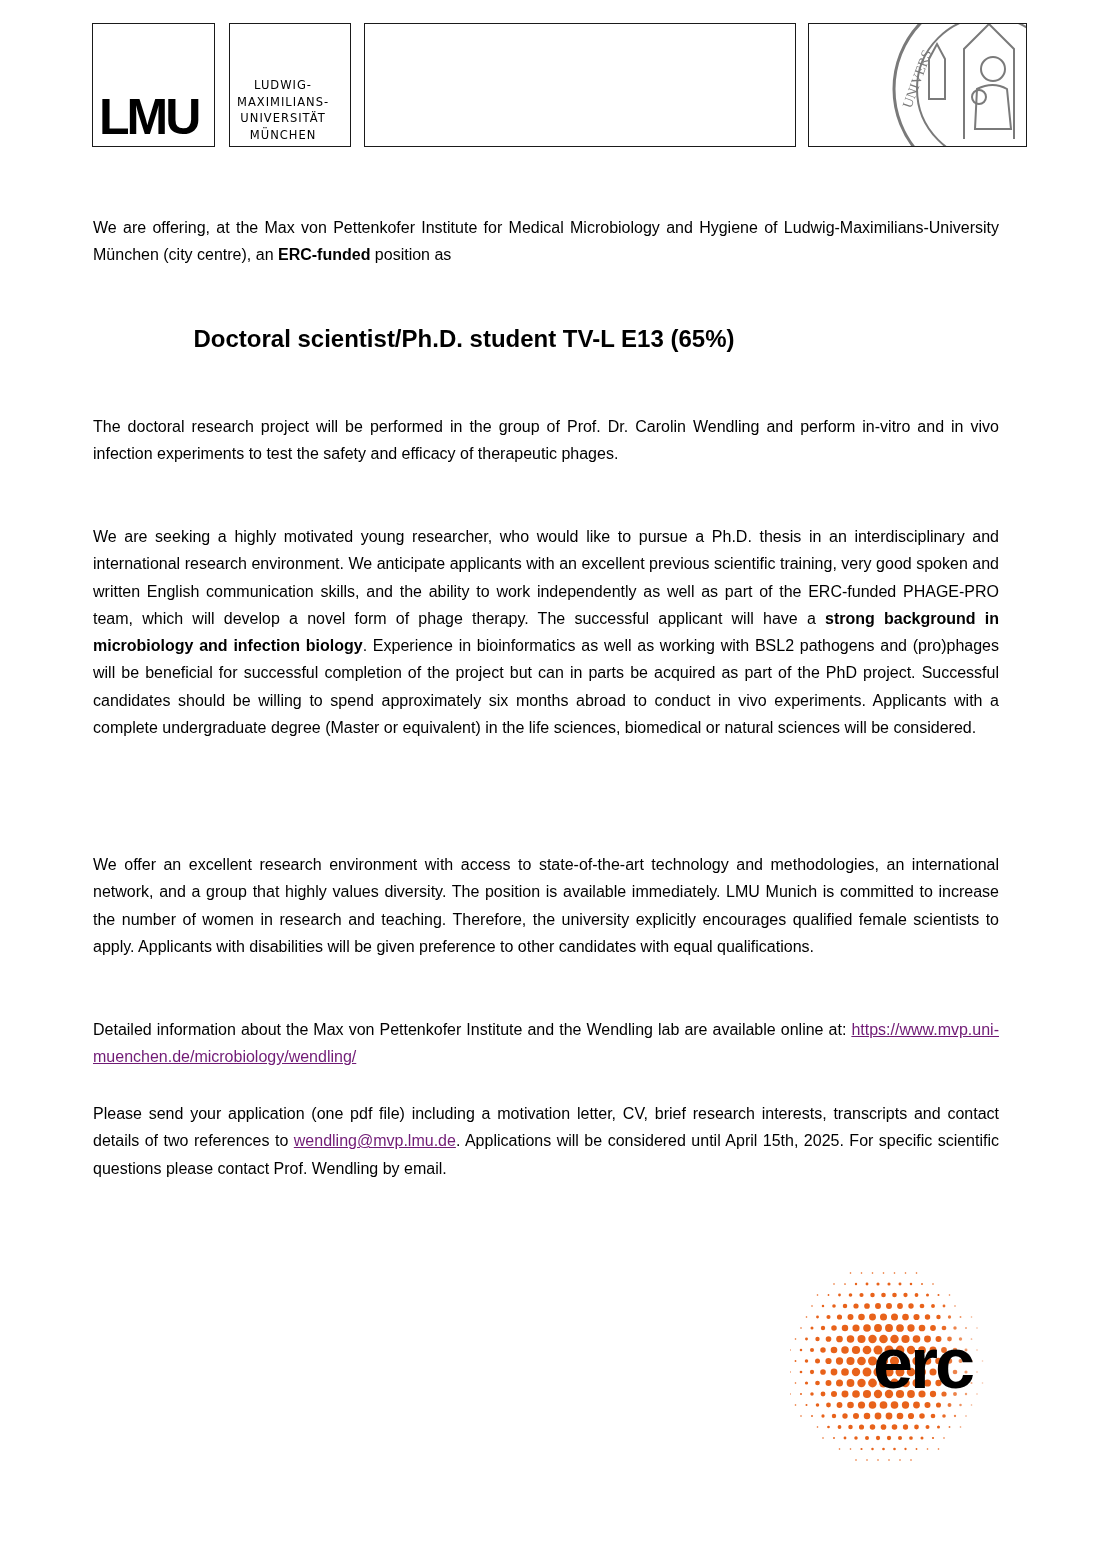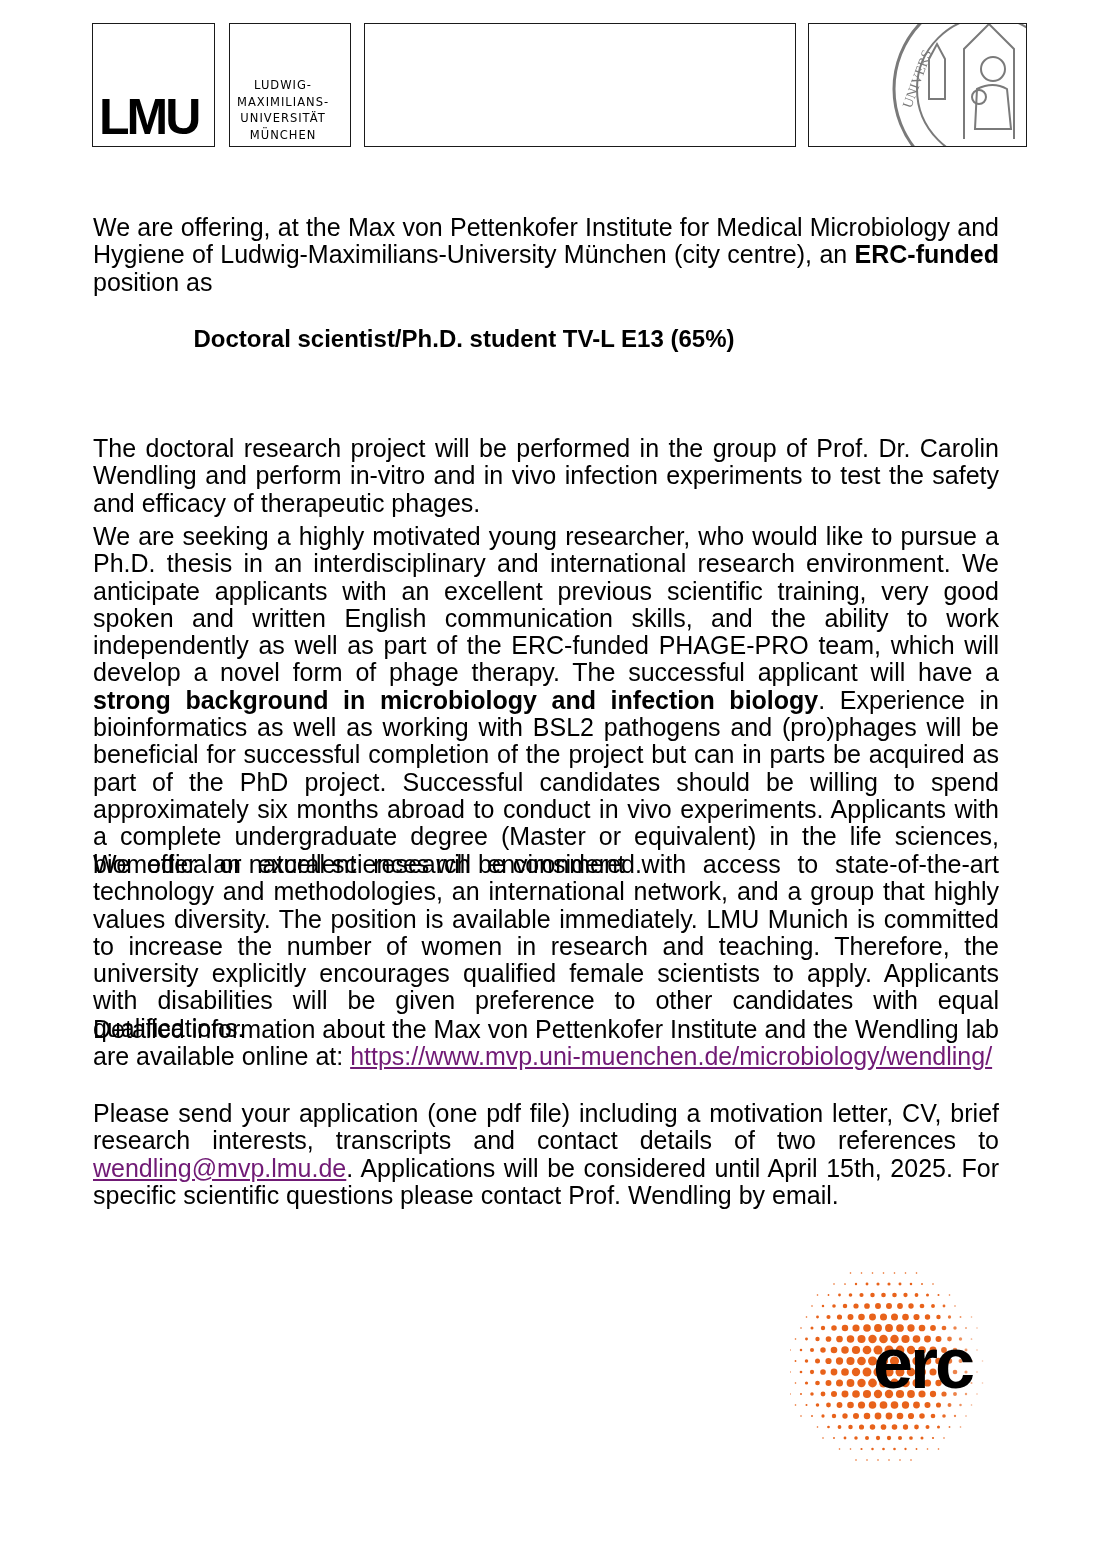--- a/index.html
+++ b/index.html
@@ -7,21 +7,21 @@
          font-family:"Liberation Sans", sans-serif; color:#000; }
   .box { position:absolute; border:1.5px solid #1a1a1a; box-sizing:border-box; background:#fff; overflow:hidden; }
   #lmu-box { left:92px; top:23px; width:123px; height:124px; }
   #lmu-wordmark { position:absolute; left:6px; bottom:4px; font-size:50px; line-height:50px; letter-spacing:-3px; font-weight:bold; font-family:"Liberation Sans", sans-serif; }
   #name-box { left:229px; top:23px; width:122px; height:124px; }
   #name-lines { position:absolute; left:7px; top:53px; font-size:11.5px; line-height:16.5px; letter-spacing:1px; font-family:"DejaVu Sans", sans-serif;text-align:center; }
   #blank-box { left:364px; top:23px; width:432px; height:124px; }
   #seal-box { left:808px; top:23px; width:219px; height:124px; }
   #seal-svg { position:absolute; left:80px; top:-35px; }
 
-  .para { position:absolute; left:93px; width:906px; font-size:25px; line-height:27.3px; text-align:justify; }
+  .para { position:absolute; left:93px; width:906px; font-size:16px; line-height:27.3px; text-align:justify; }
   .title { position:absolute; left:0; width:928px; top:325px; text-align:center; font-size:24px; font-weight:bold; }
   a.link { color:#701a75; text-decoration:underline; }
   #erc-logo { position:absolute; left:790px; top:1262px; }
 </style>
 </head>
 <body>
 
 <div class="box" id="lmu-box">
   <div id="lmu-wordmark">LMU</div>
 </div>
@@ -45,21 +45,21 @@
     <path d="M88 100 Q104 92 118 100 L122 140 L86 140 Z" fill="none" stroke="#7a7a7a" stroke-width="2"></path>
     <circle cx="90" cy="108" r="7" fill="none" stroke="#7a7a7a" stroke-width="2"></circle>
     <text x="22" y="120" font-size="14" fill="#7a7a7a" font-family="Liberation Serif, serif" transform="rotate(-70 22 120)">UNIVERS</text>
   </svg>
 </div>
 
 <div class="para" style="top:214px;"><span>We are offering, at the Max von Pettenkofer Institute for Medical Microbiology and Hygiene of Ludwig-Maximilians-University München (city centre), an </span><b>ERC-funded</b><span> position as</span></div>
 
 <div class="title">Doctoral scientist/Ph.D. student TV-L E13 (65%)</div>
 
-<div class="para" style="top:435px;">The doctoral research project will be performed in the group of Prof. Dr. Carolin Wendling and perform in-vitro and in vivo infection experiments to test the safety and efficacy of therapeutic phages.</div>
+<div class="para" style="top:413px;">The doctoral research project will be performed in the group of Prof. Dr. Carolin Wendling and perform in-vitro and in vivo infection experiments to test the safety and efficacy of therapeutic phages.</div>
 
 <div class="para" style="top:523px;"><span>We are seeking a highly motivated young researcher, who would like to pursue a Ph.D. thesis in an interdisciplinary and international research environment. We anticipate applicants with an excellent previous scientific training, very good spoken and written English communication skills, and the ability to work independently as well as part of the ERC-funded PHAGE-PRO team, which will develop a novel form of phage therapy. The successful applicant will have a </span><b>strong background in microbiology and infection biology</b><span>. Experience in bioinformatics as well as working with BSL2 pathogens and (pro)phages will be beneficial for successful completion of the project but can in parts be acquired as part of the PhD project. Successful candidates should be willing to spend approximately six months abroad to conduct in vivo experiments. Applicants with a complete undergraduate degree (Master or equivalent) in the life sciences, biomedical or natural sciences will be considered.</span></div>
 
 <div class="para" style="top:851px;">We offer an excellent research environment with access to state-of-the-art technology and methodologies, an international network, and a group that highly values diversity. The position is available immediately. LMU Munich is committed to increase the number of women in research and teaching. Therefore, the university explicitly encourages qualified female scientists to apply. Applicants with disabilities will be given preference to other candidates with equal qualifications.</div>
 
 <div class="para" style="top:1016px;"><span>Detailed information about the Max von Pettenkofer Institute and the Wendling lab are available online at: </span><a class="link" href="#">https://www.mvp.uni-muenchen.de/microbiology/wendling/</a></div>
 
 <div class="para" style="top:1100px;"><span>Please send your application (one pdf file) including a motivation letter, CV, brief research interests, transcripts and contact details of two references to </span><a class="link" href="#">wendling@mvp.lmu.de</a><span>. Applications will be considered until April 15th, 2025. For specific scientific questions please contact Prof. Wendling by email.</span></div>
 
 <svg id="erc-logo" width="215" height="210" viewBox="0 0 215 210">

